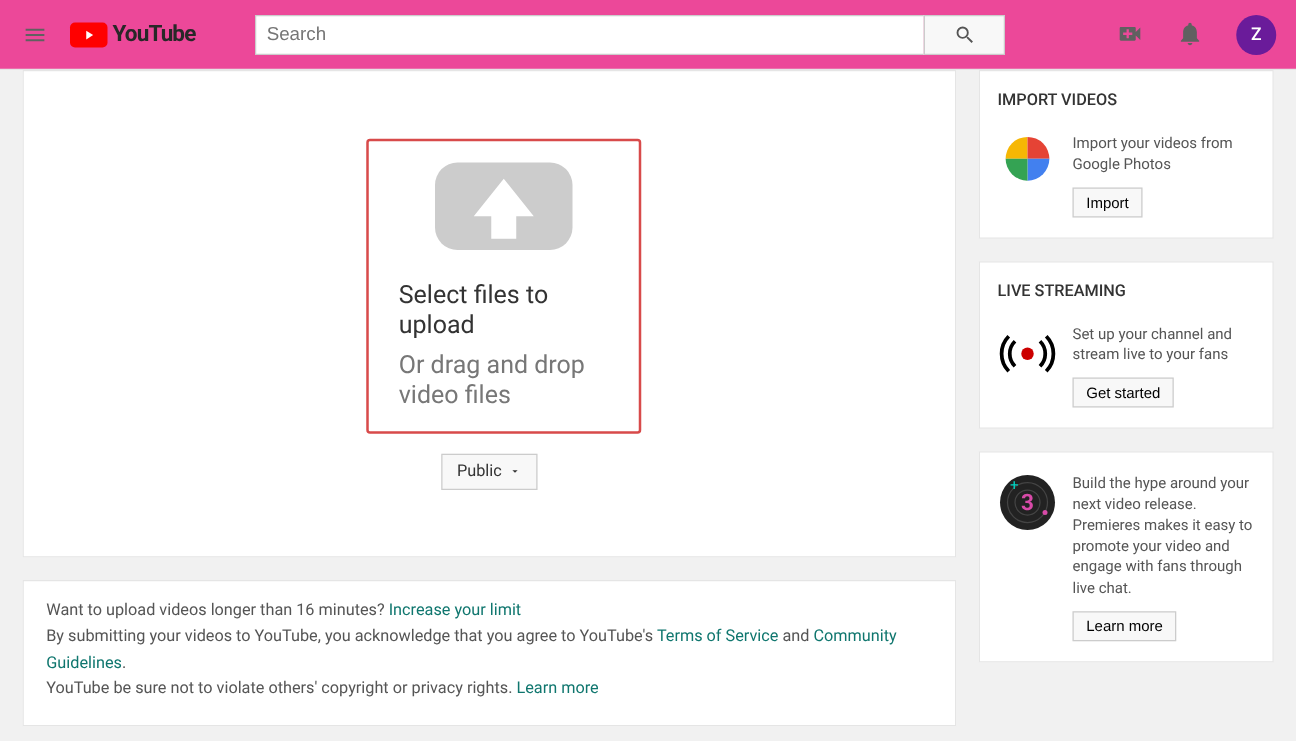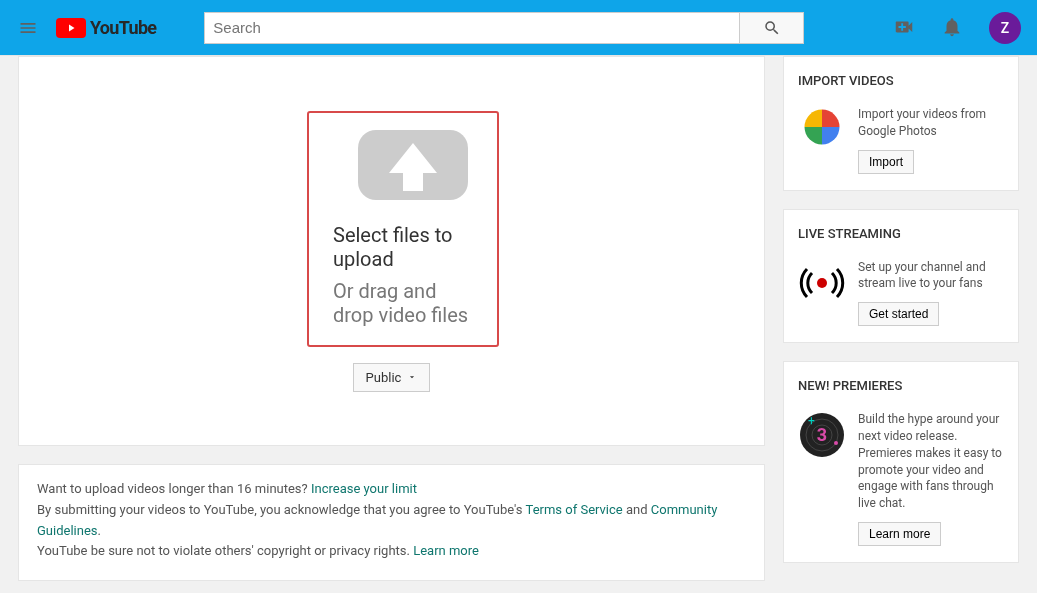--- a/index.html
+++ b/index.html
@@ -1,33 +1,33 @@
 <!DOCTYPE html>
 <html><head>
 <meta charset="utf-8">
 <style>
 * { margin: 0; padding: 0; box-sizing: border-box; }
 body { font-family: Roboto, Arial, sans-serif; background: #f1f1f1; color: #333; }
-.header { display: flex; align-items: center; height: 56px; background: #0ea5e9; border-bottom: 1px solid #e5e5e5; padding: 0 16px; }
+.header { display: flex; align-items: center; height: 56px; background: #ec4899; border-bottom: 1px solid #e5e5e5; padding: 0 16px; }
 .menu-btn { width: 24px; height: 24px; display: flex; align-items: center; justify-content: center; cursor: pointer; margin-right: 16px; color: #606060; }
 .logo { display: flex; align-items: center; margin-right: 48px; }
 .logo-icon { width: 30px; height: 20px; background: #ff0000; border-radius: 4px; display: flex; align-items: center; justify-content: center; margin-right: 4px; }
 .logo-text { font-weight: bold; font-size: 18px; letter-spacing: -0.7px; color: #282828; }
 .search-container { display: flex; flex: 1; max-width: 600px; }
 .search-input { flex: 1; height: 32px; border: 1px solid #ccc; border-right: none; padding: 2px 8px; font-size: 15px; outline: none; }
 .search-btn { width: 65px; height: 32px; background: #f8f8f8; border: 1px solid #ccc; display: flex; align-items: center; justify-content: center; cursor: pointer; color: #555; }
 .header-right { margin-left: auto; display: flex; align-items: center; gap: 24px; }
 .create-btn, .notif-btn { width: 24px; height: 24px; cursor: pointer; color: #606060; }
 .avatar { width: 32px; height: 32px; border-radius: 50%; background: #6a1b9a; color: #fff; display: flex; align-items: center; justify-content: center; font-size: 14px; cursor: pointer; font-weight: 500; }
 .content { display: flex; padding: 0 18px 18px; gap: 18px; }
 .main-col { flex: 1; display: flex; flex-direction: column; gap: 18px; }
 .side-col { width: 236px; display: flex; flex-direction: column; gap: 18px; }
 .panel { background: #fff; border: 1px solid #e5e5e5; }
 .upload-panel { height: 390px; display: flex; flex-direction: column; align-items: center; justify-content: center; }
-.upload-box { border: 2px solid #d84a4a; border-radius: 3px; padding: 12px 24px 18px; display: flex; flex-direction: column; align-items: flex-end; width: 192px; margin-left: 23px; }
+.upload-box { border: 2px solid #d84a4a; border-radius: 3px; padding: 12px 24px 18px; display: flex; flex-direction: column; align-items: center; width: 220px; margin-left: 23px; }
 .upload-icon { margin-bottom: 14px; }
 .upload-title { font-size: 20px; color: #333; margin-bottom: 8px; }
 .upload-sub { font-size: 20px; color: #777; }
 .privacy-select { margin-top: 16px; border: 1px solid #ccc; background: #f8f8f8; padding: 6px 12px; font-size: 13px; display: flex; align-items: center; gap: 6px; cursor: pointer; }
 .help-panel { padding: 14px 18px 18px; }
 .help-title { font-size: 13px; font-weight: 500; color: #333; margin-bottom: 16px; }
 .help-text { font-size: 13px; color: #555; line-height: 1.6; }
 .help-text a { color: #0f766e; text-decoration: none; }
 .side-panel { padding: 16px 14px; }
 .side-title { font-size: 13px; font-weight: 500; color: #333; margin-bottom: 18px; }
@@ -139,21 +139,20 @@
           </svg>
         </div>
         <div class="side-info">
           <div>Set up your channel and stream live to your fans</div>
           <button class="side-btn">Get started</button>
         </div>
       </div>
     </div>
 
     <div class="panel side-panel">
-      <div class="side-title">NEW! PREMIERES</div>
       <div class="side-body">
         <div class="side-icon">
           <svg width="48" height="48" viewBox="0 0 48 48">
             <circle cx="24" cy="24" r="22" fill="#222"></circle>
             <circle cx="24" cy="24" r="16" fill="none" stroke="#444" stroke-width="1"></circle>
             <circle cx="24" cy="24" r="10" fill="none" stroke="#444" stroke-width="1"></circle>
             <text x="24" y="30" font-size="18" text-anchor="middle" fill="#d84aa8" font-weight="bold">3</text>
             <text x="10" y="14" font-size="12" fill="#00d4c4">+</text>
             <circle cx="38" cy="32" r="2" fill="#d84aa8"></circle>
           </svg>

